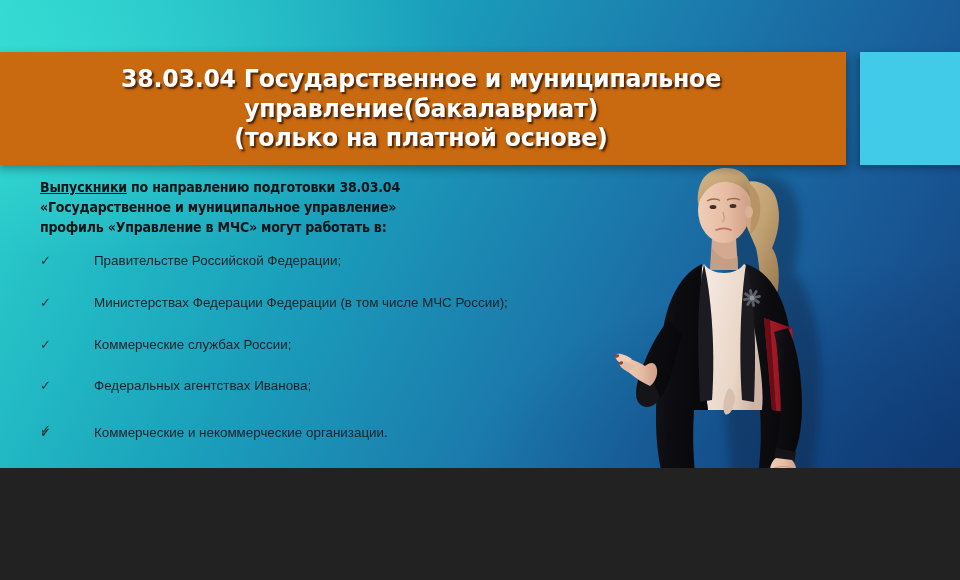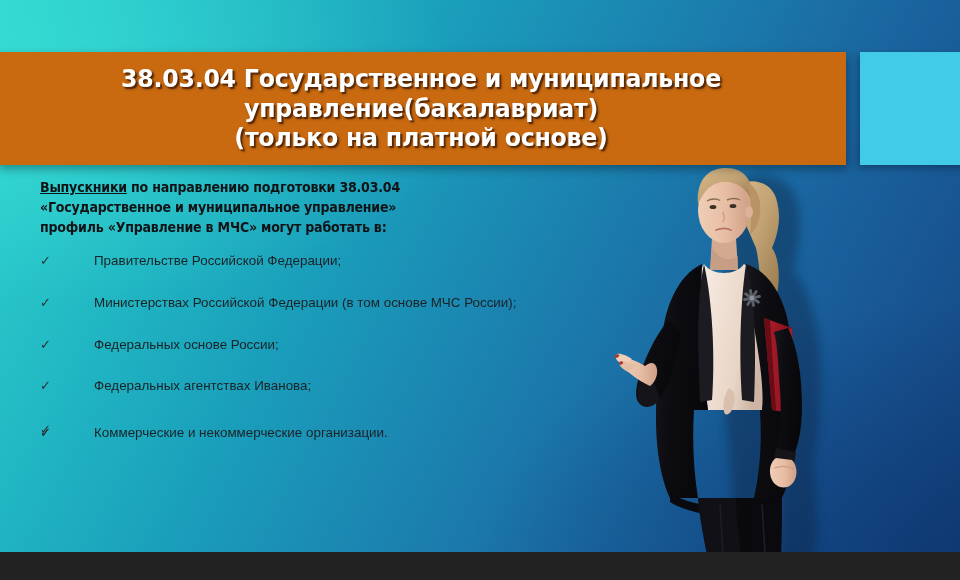--- a/index.html
+++ b/index.html
@@ -4,21 +4,21 @@
 <title>Slide</title>
 <style>
   html, body {
     margin: 0;
     padding: 0;
     background: #222;
   }
   .slide {
     position: relative;
     width: 960px;
-    height: 552px;
+    height: 468px;
     overflow: hidden;
     font-family: "Liberation Sans", sans-serif;
     background:
       linear-gradient(118deg,
         #2fd6cd 0%,
         #28c6c9 11%,
         #20b4c2 23%,
         #1a9fbb 36%,
         #1b8cb4 48%,
         #1b79ab 60%,
@@ -333,26 +333,26 @@
 
   <div class="bullets">
 
     <div class="bullet b1">
       <span class="tick">✓</span>
       <span class="btext">Правительстве Российской Федерации;</span>
     </div>
 
     <div class="bullet b2">
       <span class="tick">✓</span>
-      <span class="btext">Министерствах Российской Федерации (в том основе МЧС России);</span>
+      <span class="btext">Министерствах Федерации Федерации (в том числе МЧС России);</span>
     </div>
 
     <div class="bullet b3">
       <span class="tick">✓</span>
-      <span class="btext">Федеральных основе России;</span>
+      <span class="btext">Коммерческие службах России;</span>
     </div>
 
     <div class="bullet b4">
       <span class="tick">✓</span>
       <span class="btext">Федеральных агентствах Иванова;</span>
     </div>
 
     <div class="bullet b5 wrap">
       <span class="tick">✓</span>
       <span class="btext">

